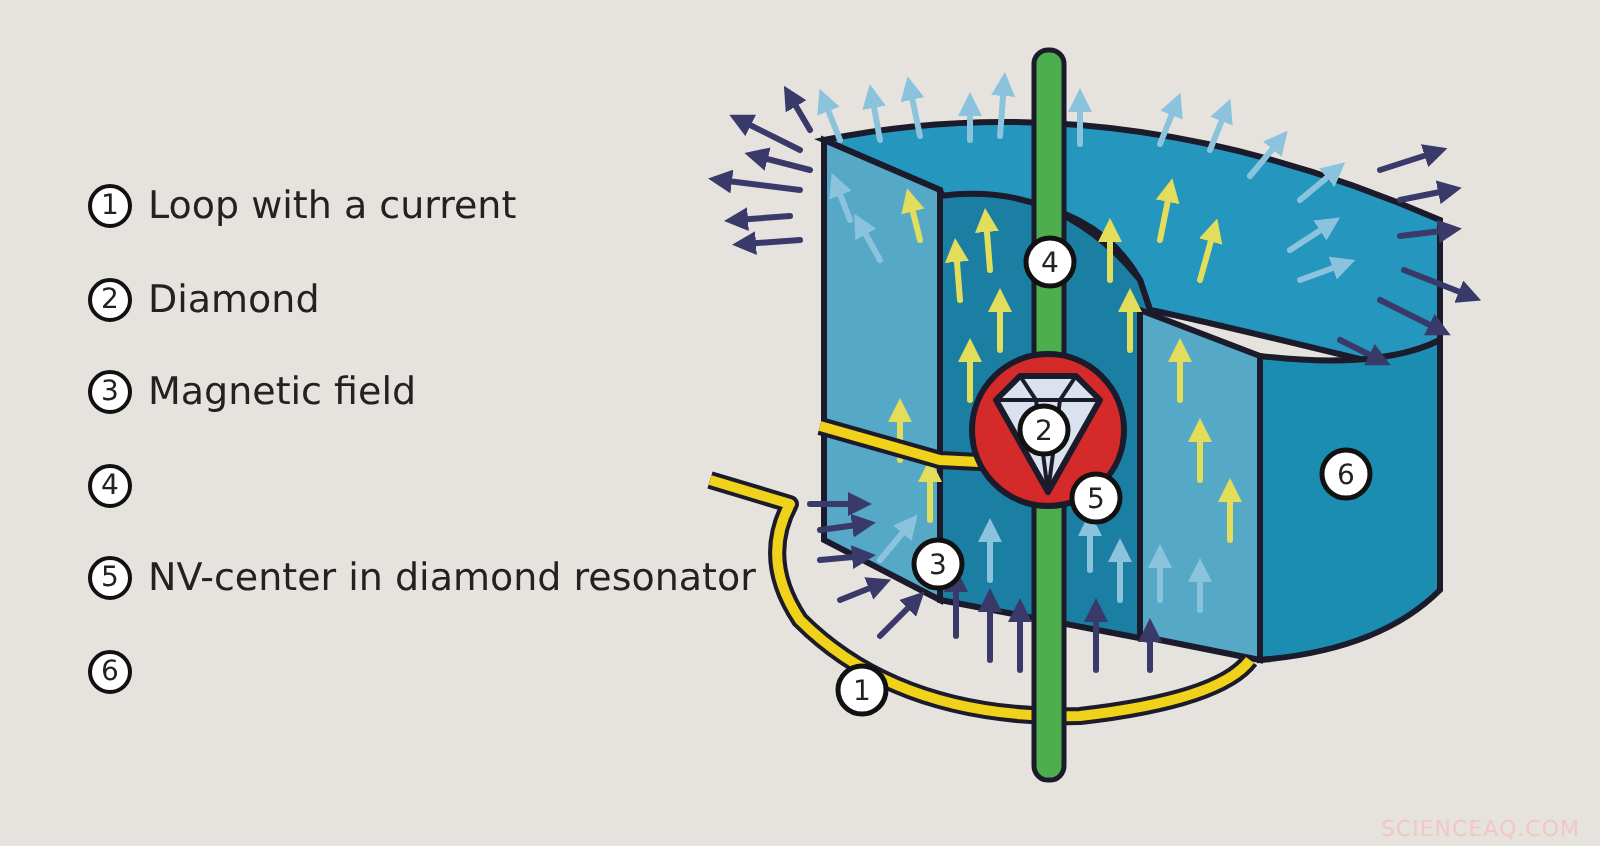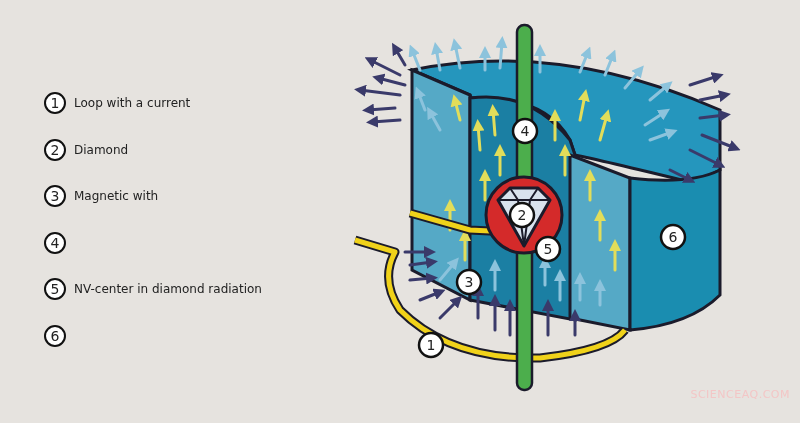--- a/index.html
+++ b/index.html
@@ -17,49 +17,49 @@
     display: flex; align-items: center;
     height: 46.5px;
   }
   .num-badge {
     width: 22px; height: 22px; border-radius: 50%;
     border: 2.5px solid #111; background: #fff;
     display: flex; align-items: center; justify-content: center;
     font-size: 14px; color: #222; box-sizing: border-box;
     margin-right: 8px; flex-shrink: 0;
   }
-  .legend-label { font-size: 12px; color: #222; white-space: nowrap; }
+  .legend-label { font-size: 19px; color: #222; white-space: nowrap; }
   .diagram { position: absolute; left: 0; top: 0; width: 800px; height: 423px; }
   .watermark {
-    position: absolute; right: 10px; bottom: 22px;
+    position: absolute; right: 10px; bottom: 2px;
     font-size: 11px; color: #f3c6c6; letter-spacing: 0.5px;
   }
 </style>
 </head>
 <body>
 
 <div class="legend">
   <div class="legend-item">
     <span class="num-badge">1</span>
     <span class="legend-label">Loop with a current</span>
   </div>
   <div class="legend-item">
     <span class="num-badge">2</span>
     <span class="legend-label">Diamond</span>
   </div>
   <div class="legend-item">
     <span class="num-badge">3</span>
-    <span class="legend-label">Magnetic with</span>
+    <span class="legend-label">Magnetic field</span>
   </div>
   <div class="legend-item">
     <span class="num-badge">4</span>
   </div>
   <div class="legend-item">
     <span class="num-badge">5</span>
-    <span class="legend-label">NV-center in diamond radiation</span>
+    <span class="legend-label">NV-center in diamond resonator</span>
   </div>
   <div class="legend-item">
     <span class="num-badge">6</span>
   </div>
 </div>
 
 <svg class="diagram" viewBox="0 0 800 423" xmlns="http://www.w3.org/2000/svg">
   <defs>
     <marker id="ah-dark" markerWidth="4" markerHeight="4" refX="2" refY="2" orient="auto">
       <path d="M0,0 L4,2 L0,4 z" fill="#3a3a6a"></path>

